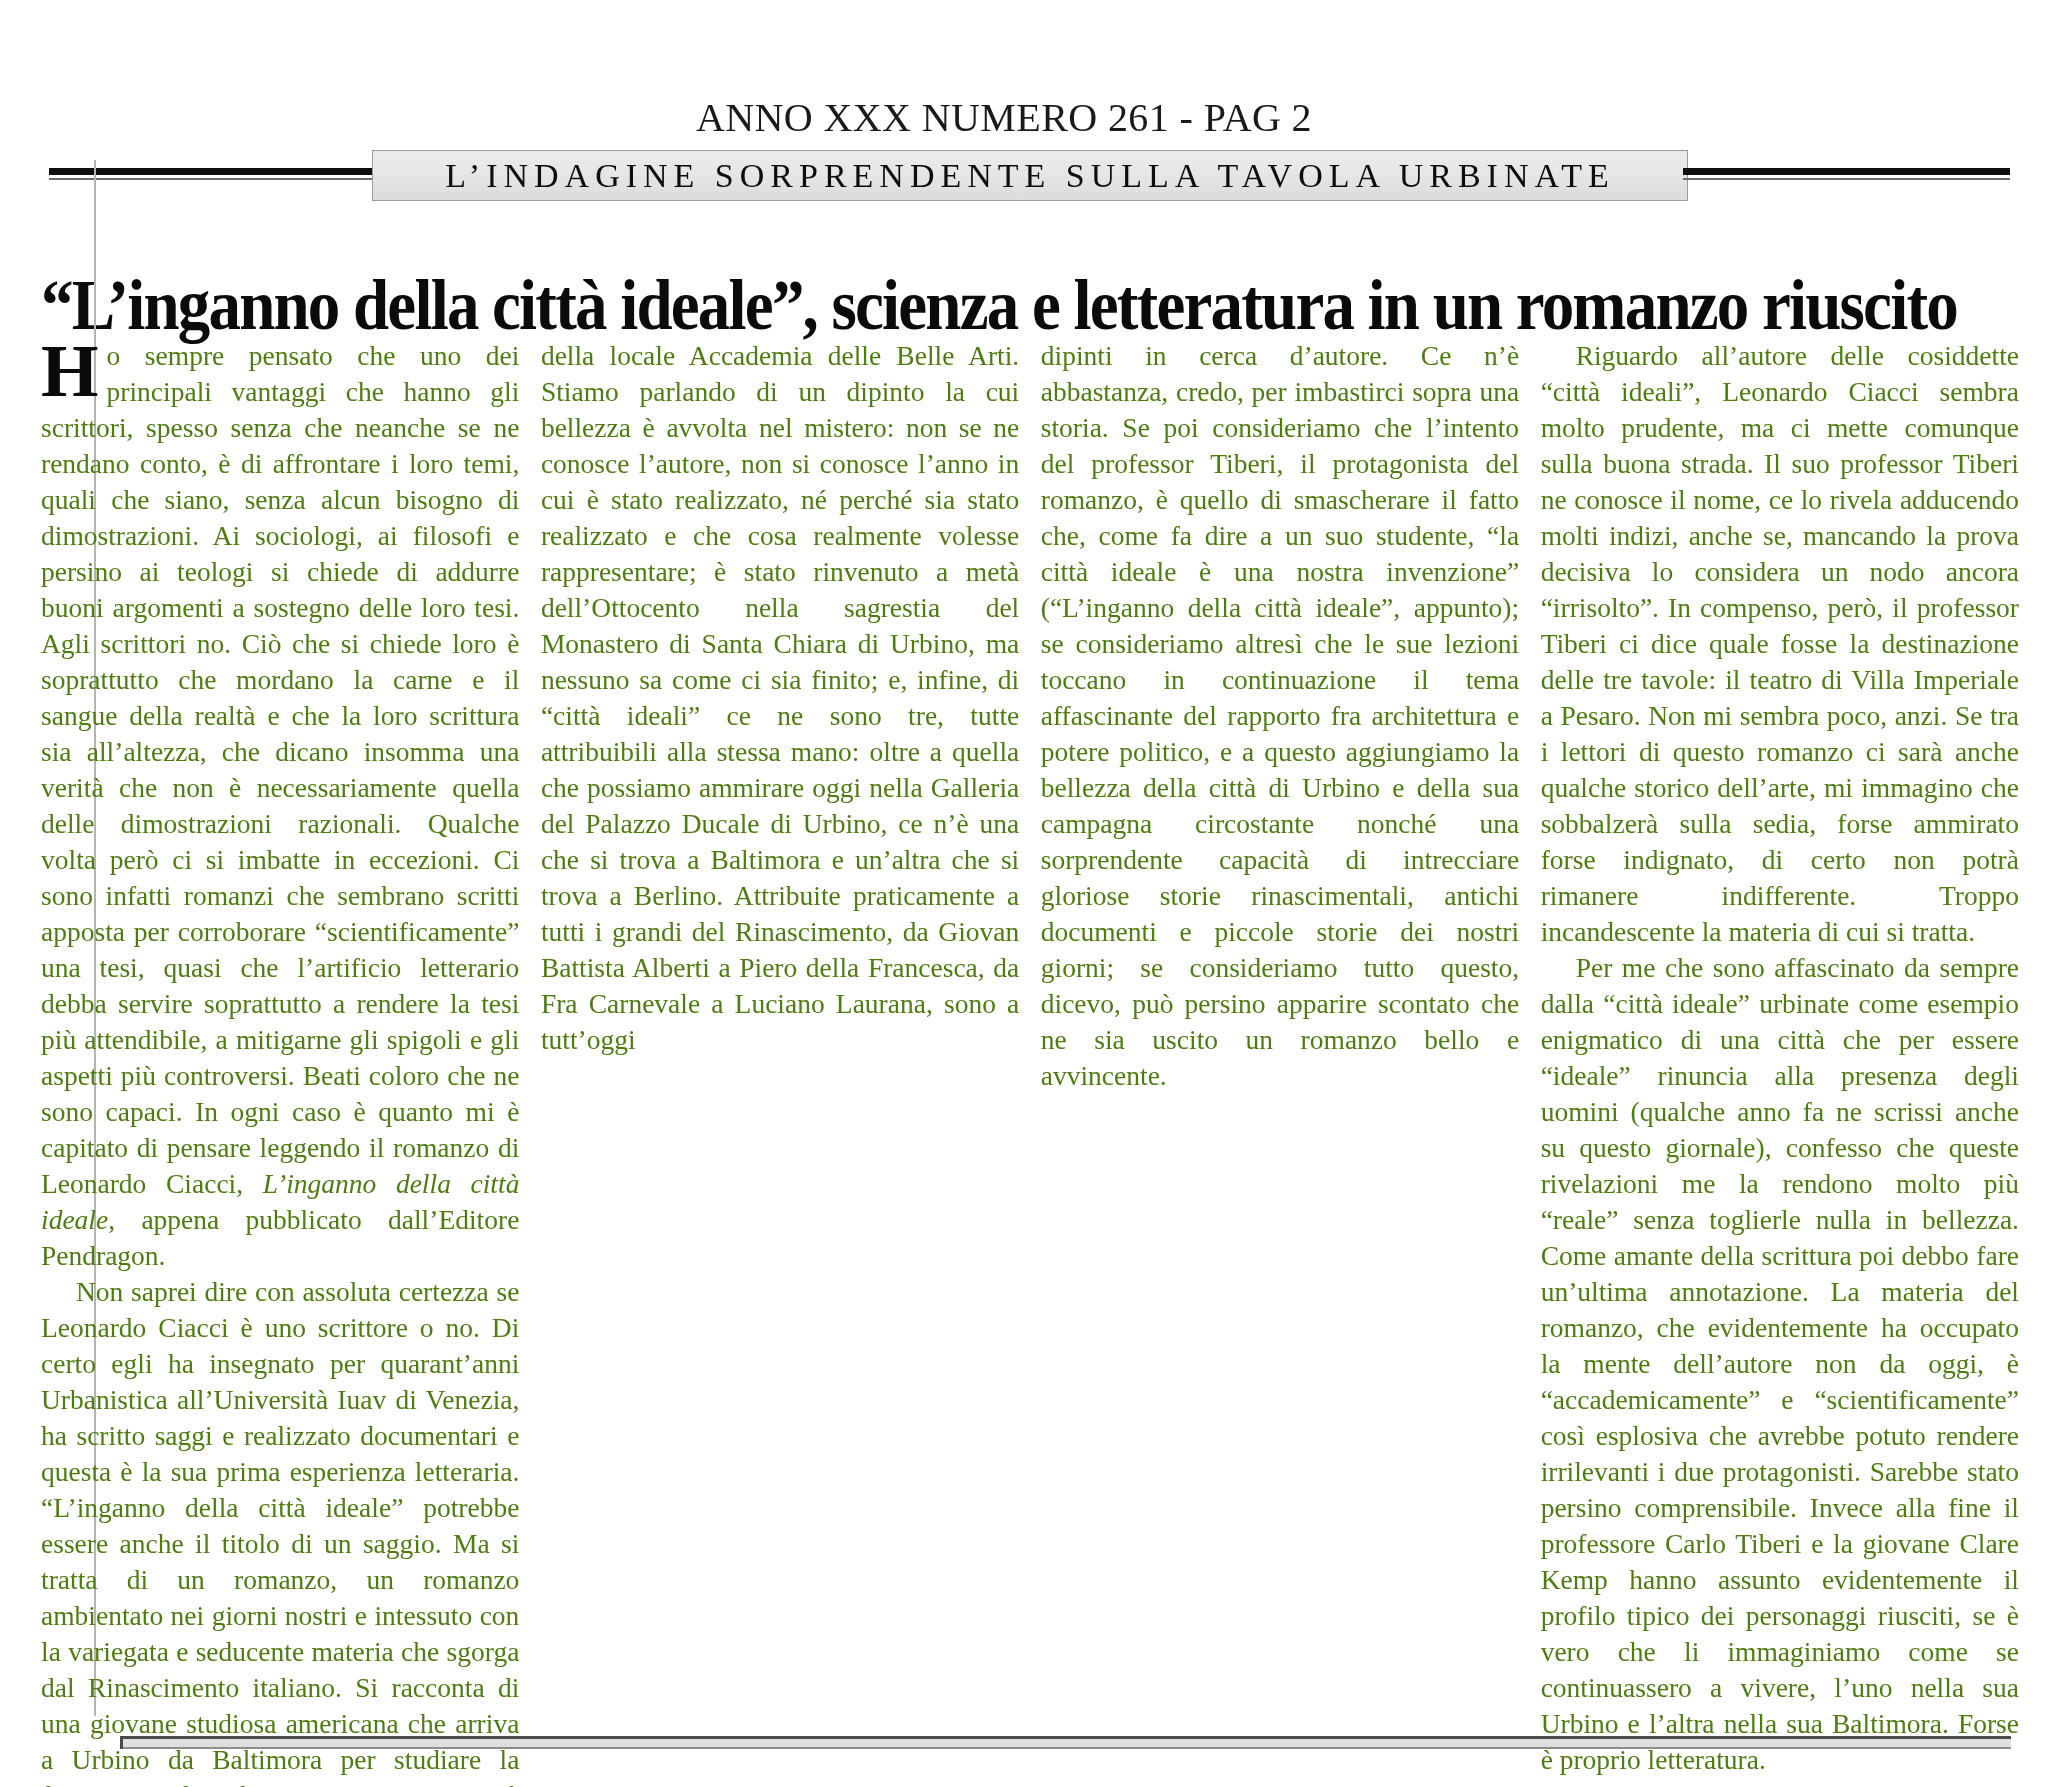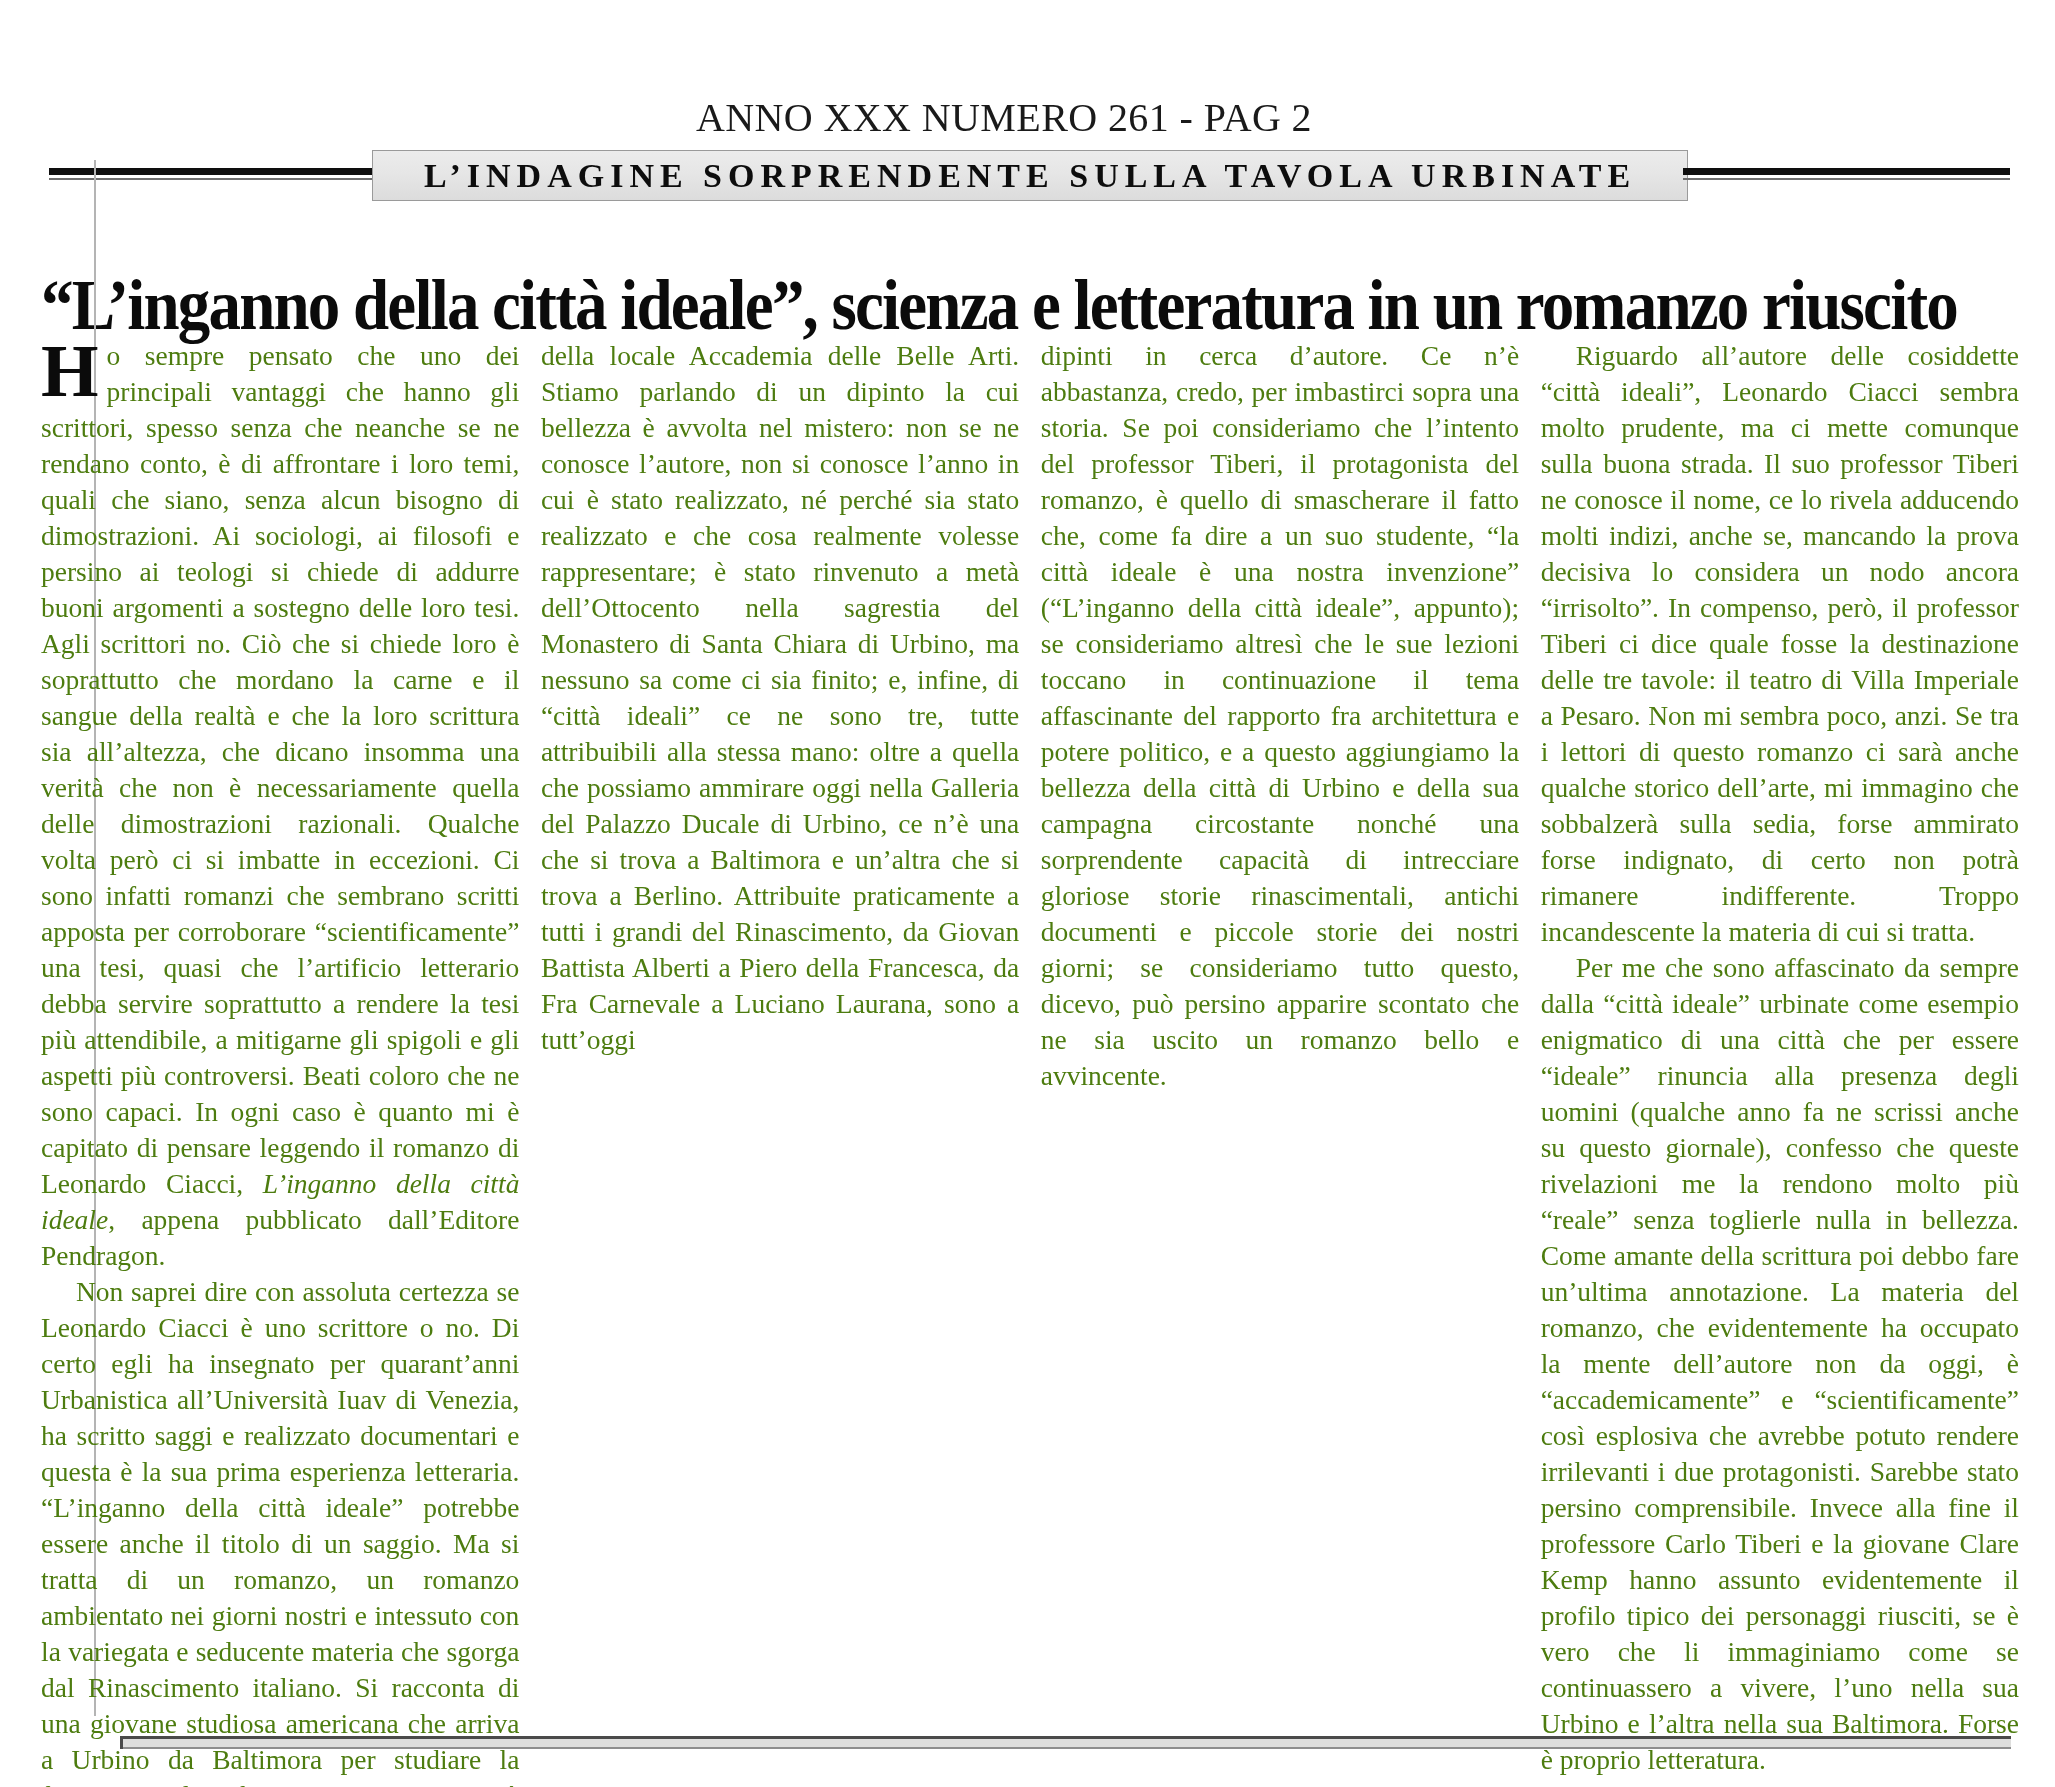--- a/index.html
+++ b/index.html
@@ -88,21 +88,21 @@
     height: 51px;
     background: linear-gradient(180deg,#ececec 0%, #e6e6e6 45%, #dcdcdc 100%);
     border: 1.6px solid #9a9a9a;
     box-sizing: border-box;
     display: flex;
     align-items: center;
     justify-content: center;
   }
   .kicker-text {
     font-size: 34px;
-    font-weight: bold;
+    font-weight: normal;
     letter-spacing: 6px;
     color: #0d0d0d;
     white-space: nowrap;
     font-family: "Liberation Serif", "DejaVu Serif", serif;
     text-align: right;
   }
 
   
   .headline {
     position: absolute;

